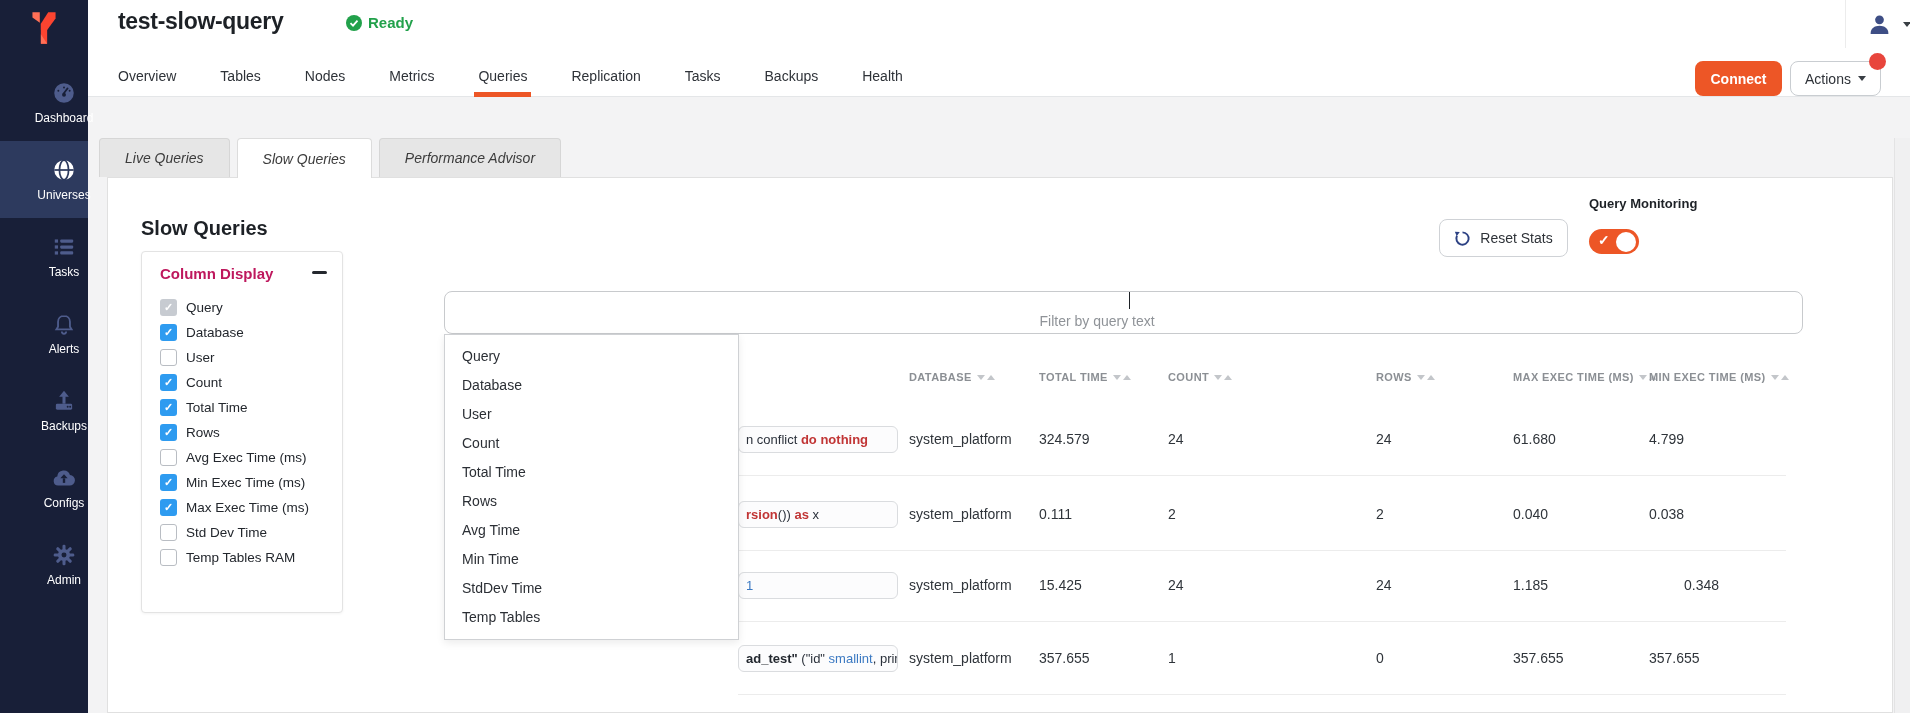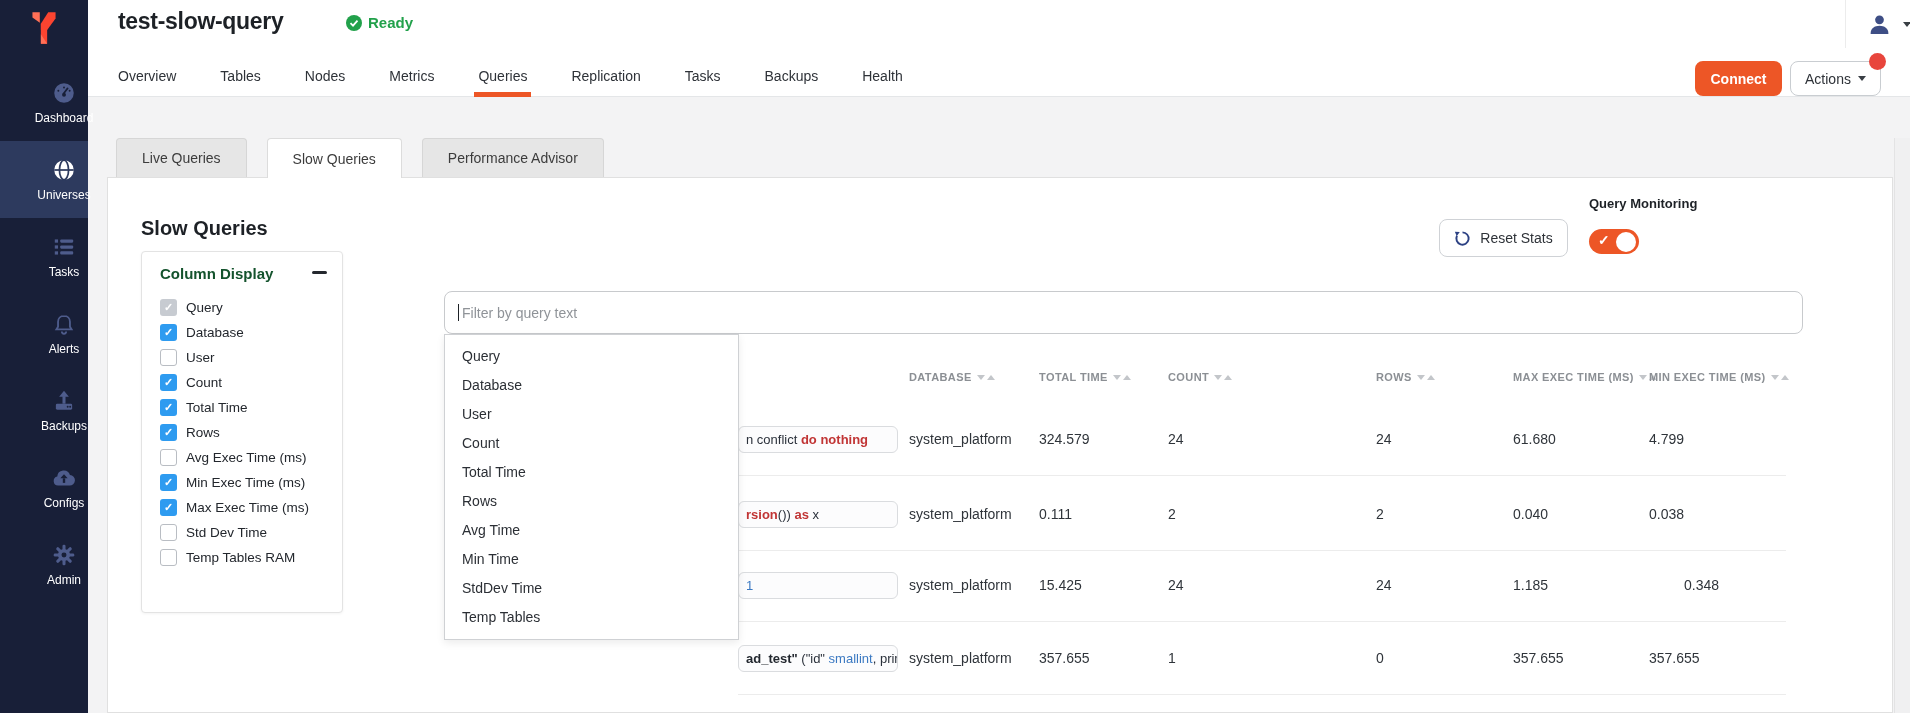--- a/index.html
+++ b/index.html
@@ -30,47 +30,47 @@
   .mtab.active::after{content:"";position:absolute;left:-4px;right:-4px;bottom:0;height:5px;background:var(--accent);}
   .connect-btn{position:absolute;left:1607px;top:61px;width:87px;height:35px;background:var(--accent);color:#fff;
     border:none;border-radius:8px;font-weight:700;font-size:14px;font-family:inherit;cursor:pointer;}
   .actions-btn{position:absolute;left:1702px;top:61px;width:91px;height:35px;background:#fff;border:1px solid #c9cdd1;
     border-radius:8px;color:#2e3238;font-size:14px;font-family:inherit;cursor:pointer;display:flex;align-items:center;justify-content:center;gap:7px;}
   .caret{width:0;height:0;border-left:4px solid transparent;border-right:4px solid transparent;border-top:5px solid #3a3f45;display:inline-block;}
   .alert-dot{position:absolute;left:1781px;top:53px;width:17px;height:17px;border-radius:50%;background:#E8453C;}
   .avatar-wrap{position:absolute;left:1757px;top:0;height:48px;width:153px;border-left:1px solid #ececec;
     display:flex;align-items:center;gap:11px;padding-left:21px;cursor:pointer;}
   
-  .subtabs{position:absolute;left:116px;top:138px;display:flex;gap:20px;z-index:3;}
+  .subtabs{position:absolute;left:99px;top:138px;display:flex;gap:7px;z-index:3;font-style:italic;}
   .stab{height:39px;padding:0 25px;background:#e6e6e6;border:1px solid #d6d6d6;border-bottom:none;border-radius:4px 4px 0 0;
     font-size:14px;color:#3c3c3c;display:flex;align-items:center;cursor:pointer;}
   .stab.active{background:#fff;height:40px;border-color:#dcdcdc;}
   .panel{position:absolute;left:107px;top:177px;width:1786px;height:536px;background:#fff;border:1px solid #e0e0e0;z-index:2;}
   .h2{position:absolute;left:33px;top:22px;font-size:20px;font-weight:700;color:#1d2126;}
   .reset-btn{position:absolute;left:1331px;top:41px;width:129px;height:38px;background:#fff;border:1px solid #cfd2d6;border-radius:8px;
     display:flex;align-items:center;justify-content:center;gap:9px;font-size:14px;font-family:inherit;color:#2e3238;cursor:pointer;}
   .qm-label{position:absolute;left:1481px;top:18px;font-size:13px;font-weight:700;color:#1d2126;}
   .toggle{position:absolute;left:1481px;top:51px;width:50px;height:25px;border-radius:13px;background:var(--accent);cursor:pointer;}
   .toggle .check{position:absolute;left:9px;top:3px;color:#fff;font-size:14px;font-weight:700;}
   .toggle .knob{position:absolute;right:3px;top:2.5px;width:20px;height:20px;border-radius:50%;background:#fff;}
   
   .card{position:absolute;left:33px;top:73px;width:202px;height:362px;background:#fff;border:1px solid #e3e3e3;border-radius:4px;
     box-shadow:0 1px 3px rgba(0,0,0,.05);}
-  .card-title{position:absolute;left:18px;top:13px;font-size:15px;font-weight:700;color:#14532d;}
+  .card-title{position:absolute;left:18px;top:13px;font-size:15px;font-weight:700;color:#be185d;}
   .collapse{position:absolute;right:15px;top:19px;width:15px;height:3px;border-radius:2px;background:#24282e;cursor:pointer;}
   .opts{position:absolute;left:18px;top:43px;right:6px;}
   .opt{height:25px;display:flex;align-items:center;gap:9px;font-size:13.5px;color:#23272d;cursor:pointer;}
   .cb{width:17px;height:17px;border-radius:3px;display:flex;align-items:center;justify-content:center;
     font-size:11px;color:#fff;font-weight:700;flex:0 0 17px;}
   .cb.on{background:var(--blue);}
   .cb.dis{background:#c7cbd1;}
   .cb.off{background:#fff;border:1.5px solid #b9bdc3;}
   
   .filter{position:absolute;left:336px;top:113px;width:1359px;height:43px;border:1px solid #c8cacd;border-radius:8px;background:#fff;
-    display:flex;align-items:center;padding-left:13px;cursor:text;}
+    display:flex;align-items:center;padding-left:13px;cursor:text;flex-direction:column;}
   .filter input{border:none;outline:none;flex:1;font-size:14px;font-family:inherit;color:#23272d;background:transparent;}
   .filter input::placeholder{color:#8f9398;}
   .cursor{width:1px;height:17px;background:#1d2126;margin-right:1px;}
   .dropdown{position:absolute;left:336px;top:156px;width:295px;background:#fff;border:1px solid #cfd1d4;margin:0;padding:7px 0;
     list-style:none;box-shadow:0 3px 8px rgba(0,0,0,.08);z-index:6;}
   .ditem{height:29px;line-height:29px;padding-left:17px;font-size:14px;color:#2b2f35;cursor:pointer;}
   
   .th{position:absolute;top:193px;display:flex;align-items:center;gap:5px;font-size:11px;font-weight:700;
     letter-spacing:.4px;color:#8b8f94;cursor:pointer;white-space:nowrap;}
   .sort{display:inline-flex;gap:2px;align-items:center;}

